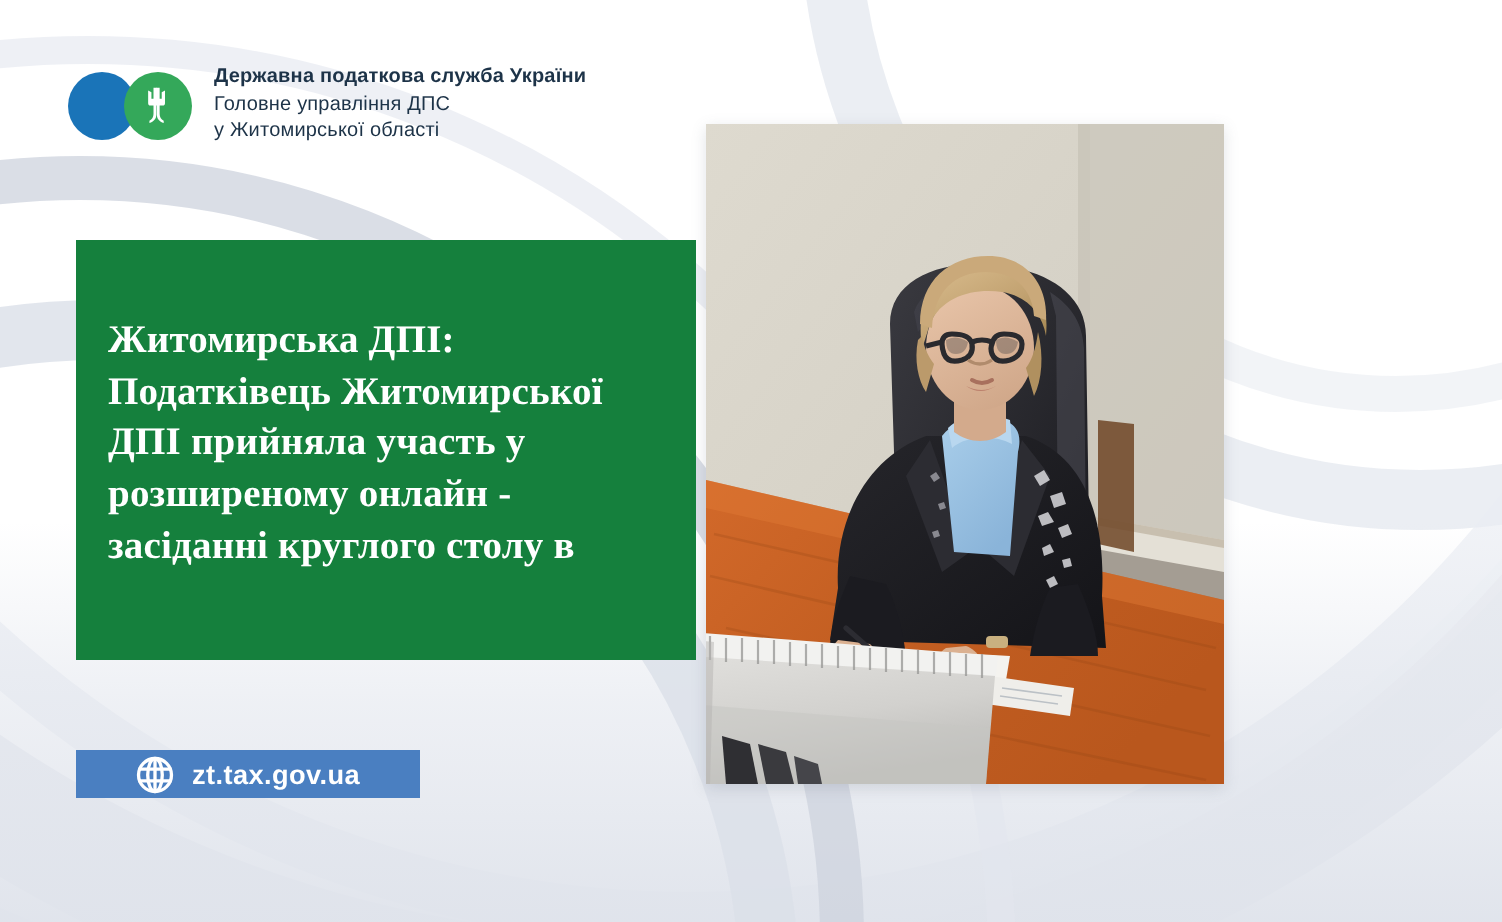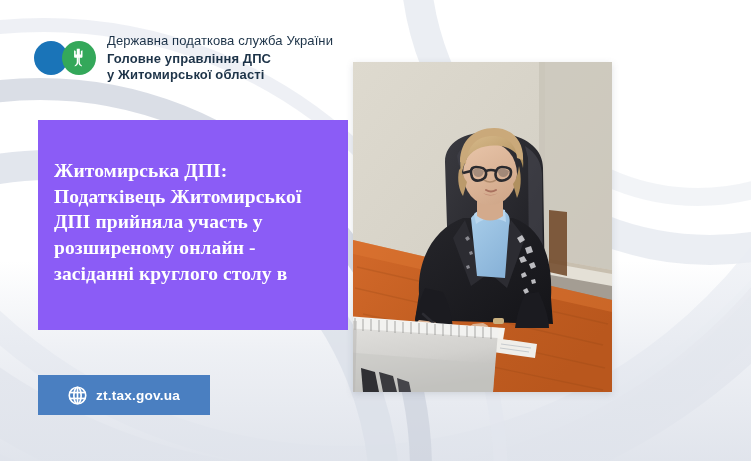--- a/index.html
+++ b/index.html
@@ -146,61 +146,61 @@
   .logo-circle.green svg {
     width: 18px;
     height: 20px;
     display: block;
   }
   .logo-text {
     line-height: 1.28;
     color: #1d3348;
   }
   .logo-line-1 {
-    font-size: 13px;
-    font-weight: normal;
+    font-size: 10px;
+    font-weight: bold;
     letter-spacing: 0.1px;
     white-space: nowrap;
   }
   .logo-line-2, .logo-line-3 {
-    font-size: 13px;
-    font-weight: bold;
+    font-size: 10px;
+    font-weight: normal;
     letter-spacing: 0.1px;
     white-space: nowrap;
   }
   .logo-line-2 { margin-top: 1px; }
 
   
   .headline-card {
     position: absolute;
     left: 38px;
     top: 120px;
     width: 310px;
     height: 210px;
-    background: #8b5cf6;
+    background: #15803d;
     box-sizing: border-box;
     padding: 38px 16px 10px 16px;
   }
   .headline-text {
     font-family: "Liberation Serif", "DejaVu Serif", serif;
     font-weight: bold;
     font-size: 19.5px;
     line-height: 1.315;
     color: #ffffff;
     white-space: pre-line;
     letter-spacing: 0.1px;
   }
 
   
   .url-badge {
     position: absolute;
     left: 38px;
     top: 375px;
     width: 172px;
-    height: 40px;
+    height: 24px;
     background: #4a7fc1;
     display: flex;
     align-items: center;
     justify-content: center;
     gap: 9px;
   }
   .globe-icon {
     width: 19px;
     height: 19px;
     flex: 0 0 auto;

